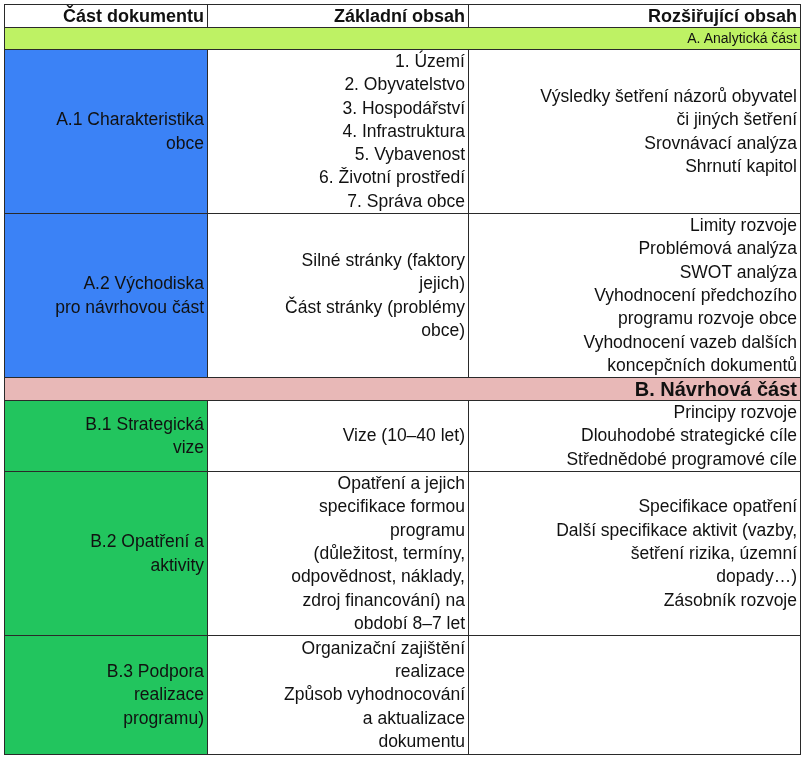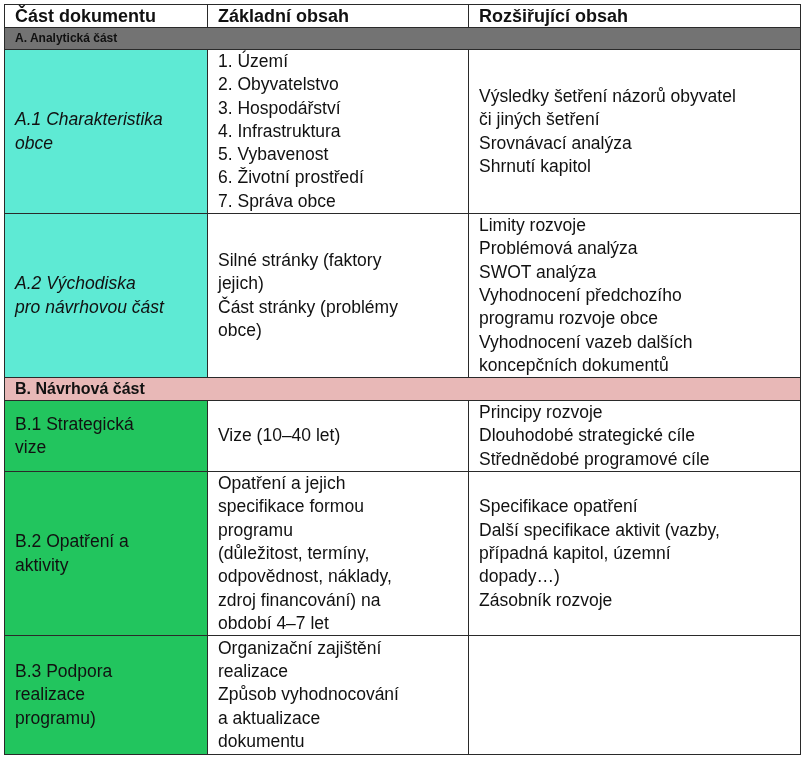--- a/index.html
+++ b/index.html
@@ -19,51 +19,51 @@
       left: 4px;
       top: 4px;
       width: 796px;
       border-collapse: collapse;
       table-layout: fixed;
       font-size: 17.5px;
       line-height: 23.3px;
     }
     table.plan td, table.plan th {
       border: 1.5px solid #2a2a2a;
-      padding: 0 10px;
-      text-align: left;
+      padding: 0 3px;
+      text-align: right;
       vertical-align: middle;
       overflow: hidden;
     }
     col.c1 { width: 203px; }
     col.c2 { width: 261px; }
     col.c3 { width: 332px; }
 
     th.head {
       background: #ffffff;
       font-weight: bold;
       height: 22px;
       line-height: 22px;
       font-size: 18px;
     }
     tr.section-a td {
-      background: #737373;
-      font-weight: bold;
+      background: #bef264;
+      font-weight: normal;
       height: 21px;
       line-height: 21px;
-      font-size: 12px;
+      font-size: 14px;
     }
     tr.section-b td {
       background: #e8b8b7;
       font-weight: bold;
       height: 22px;
       line-height: 22px;
-      font-size: 16px;
-    }
-    td.green { background: #5eead4; font-style: italic; }
+      font-size: 20px;
+    }
+    td.green { background: #3b82f6; }
     td.pink  { background: #22c55e; }
     td.white { background: #ffffff; }
 
     td.list-cell {
       text-align: left;
       padding-left: 14px;
     }
     .line { display: block; white-space: nowrap; }
 
     tr.row-a1 td { height: 162px; }
@@ -162,26 +162,26 @@
         <span class="line">B.2 Opatření a</span>
         <span class="line">aktivity</span>
       </td>
       <td class="white">
         <span class="line">Opatření a jejich</span>
         <span class="line">specifikace formou</span>
         <span class="line">programu</span>
         <span class="line">(důležitost, termíny,</span>
         <span class="line">odpovědnost, náklady,</span>
         <span class="line">zdroj financování) na</span>
-        <span class="line">období 4–7 let</span>
+        <span class="line">období 8–7 let</span>
       </td>
       <td class="white">
         <span class="line">Specifikace opatření</span>
         <span class="line">Další specifikace aktivit (vazby,</span>
-        <span class="line">případná kapitol, územní</span>
+        <span class="line">šetření rizika, územní</span>
         <span class="line">dopady…)</span>
         <span class="line">Zásobník rozvoje</span>
       </td>
     </tr>
 
     <tr class="row-b3">
       <td class="pink">
         <span class="line">B.3 Podpora</span>
         <span class="line">realizace</span>
         <span class="line">programu)</span>

